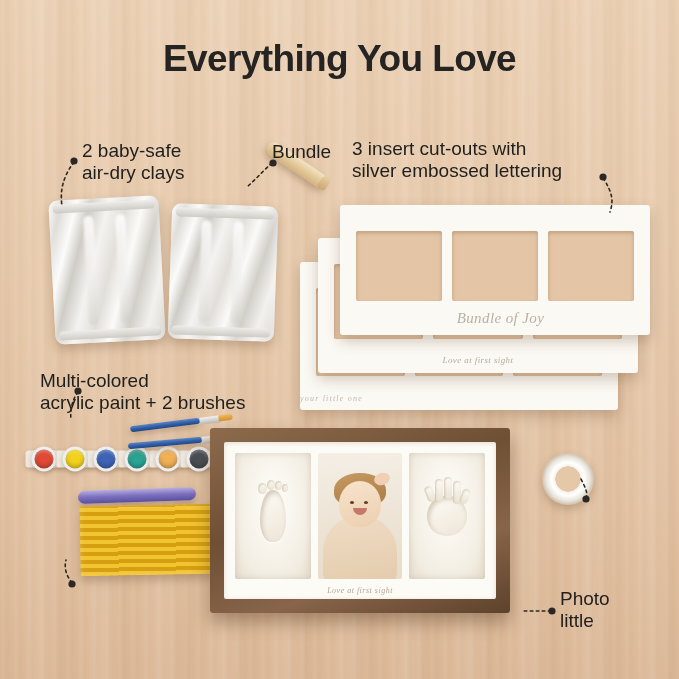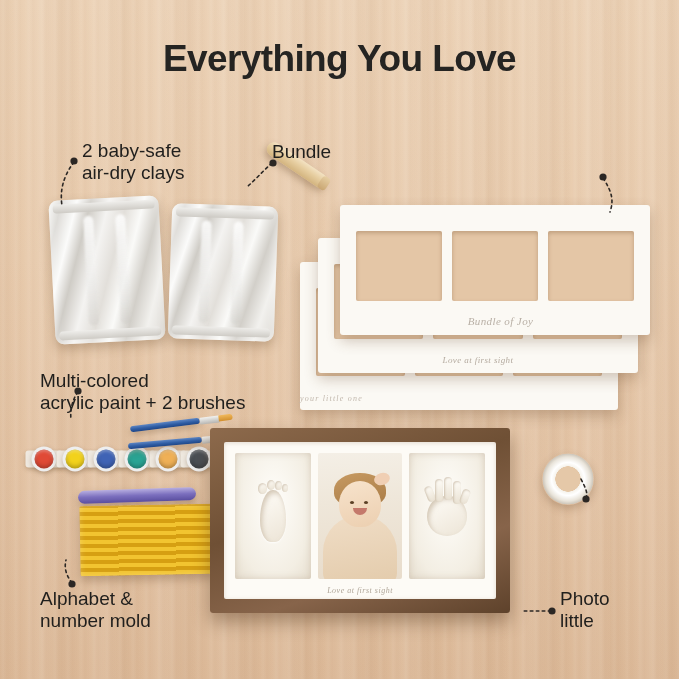--- a/index.html
+++ b/index.html
@@ -97,21 +97,21 @@
   .mat .win{background:#e4c6a6;border-radius:2px;flex:1;height:100%;
             box-shadow:inset 0 2px 4px rgba(120,84,50,.35);}
   .mat .emb{
     position:absolute;bottom:8px;left:0;right:0;text-align:center;
     font-family:"Liberation Serif", serif;font-style:italic;
     font-size:9px;color:#b5aba0;letter-spacing:.4px;
   }
   #mat1{left:300px;top:262px;width:318px;height:148px;}
   #mat2{left:318px;top:238px;width:320px;height:135px;}
   #mat3{left:340px;top:205px;width:310px;height:130px;}
-  #mat3 .emb{font-size:11px;color:#b9b0a6;margin-left:11px;}
+  #mat3 .emb{font-size:15px;color:#b9b0a6;margin-left:11px;}
   .sig{
     position:absolute;bottom:7px;left:0;right:0;text-align:left;
     font-family:"Liberation Serif", serif;font-style:italic;font-size:8px;
     color:#c2b8ad;letter-spacing:1.2px;
   }
 
   
   .paintstrip{position:absolute;left:28px;top:443px;display:flex;}
   .pot{position:relative;width:31px;height:31px;}
   .pot .tab{position:absolute;left:50%;top:50%;transform:translate(-50%,-50%);
@@ -326,24 +326,24 @@
           <i style="left:34px;top:-7px;height:15px;transform:rotate(20deg)"></i>
         </div>
       </div>
       <div class="frame-cap">Love at first sight</div>
     </div>
   </div>
 
   <div class="lbl lbl-clay">2 baby-safe
 air-dry clays</div>
   <div class="lbl lbl-roller">Bundle</div>
+  <div class="lbl lbl-inserts">3 insert cut-outs with
+silver embossed lettering</div>
   <div class="lbl lbl-paint">Multi-colored
 acrylic paint + 2 brushes</div>
-  <div class="lbl lbl-alpha">Alphabet &amp;
-number mold</div>
   <div class="lbl lbl-photo">Photo
 little</div>
 
   <svg class="dotsvg" viewBox="0 0 679 679">
     <g stroke="#2b2724" stroke-width="1.6" fill="none" stroke-dasharray="2.6 3.4" stroke-linecap="round">
       <path d="M74,162 C62,178 60,192 62,206"></path>
       <path d="M272,163 C262,172 255,180 248,186"></path>
       <path d="M603,178 C612,192 614,200 610,212"></path>
       <path d="M78,392 C72,400 70,410 71,420"></path>
       <path d="M72,583 C66,575 64,568 66,560"></path>

